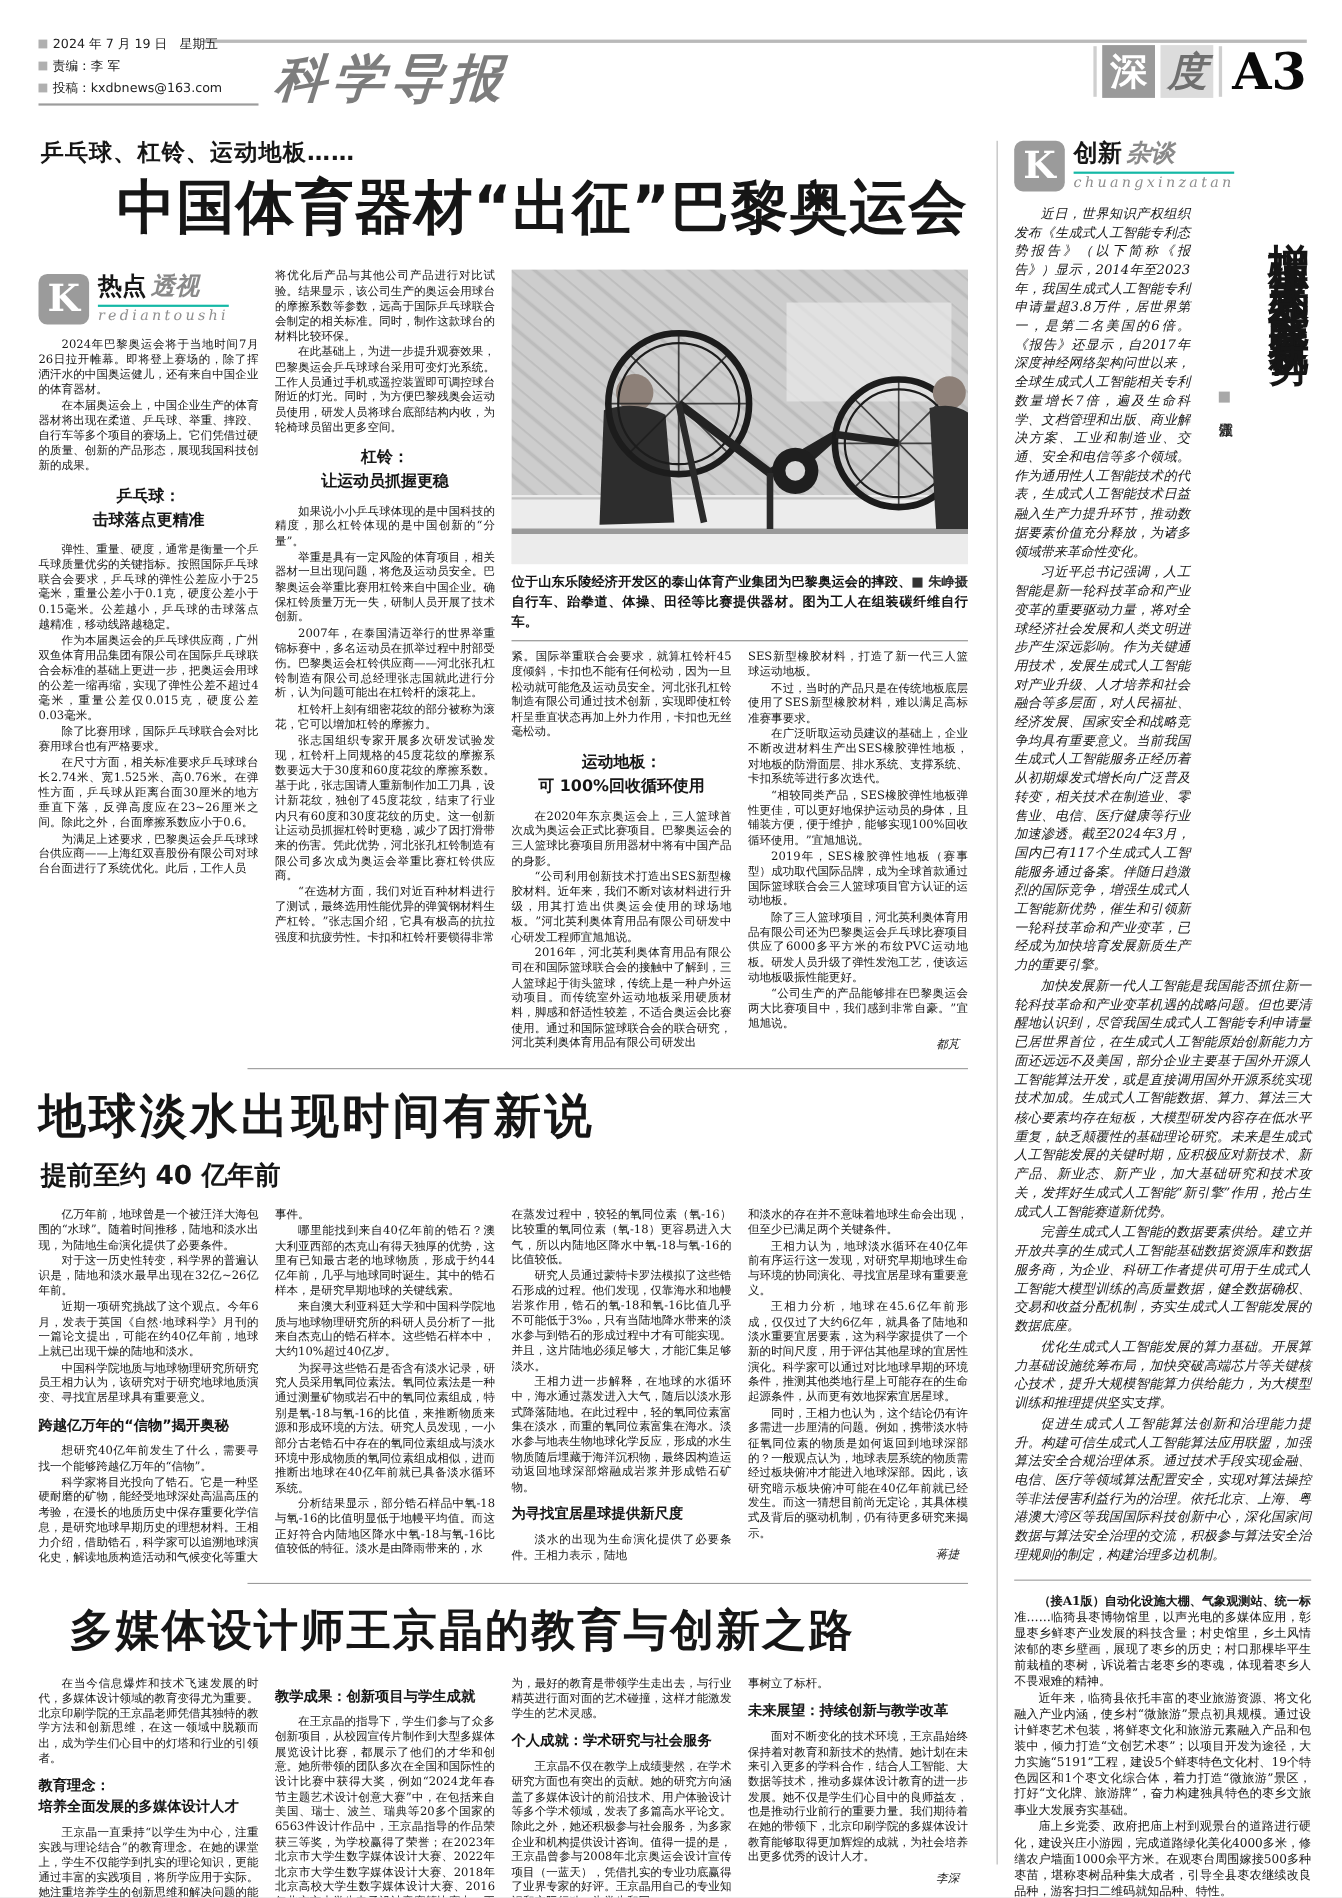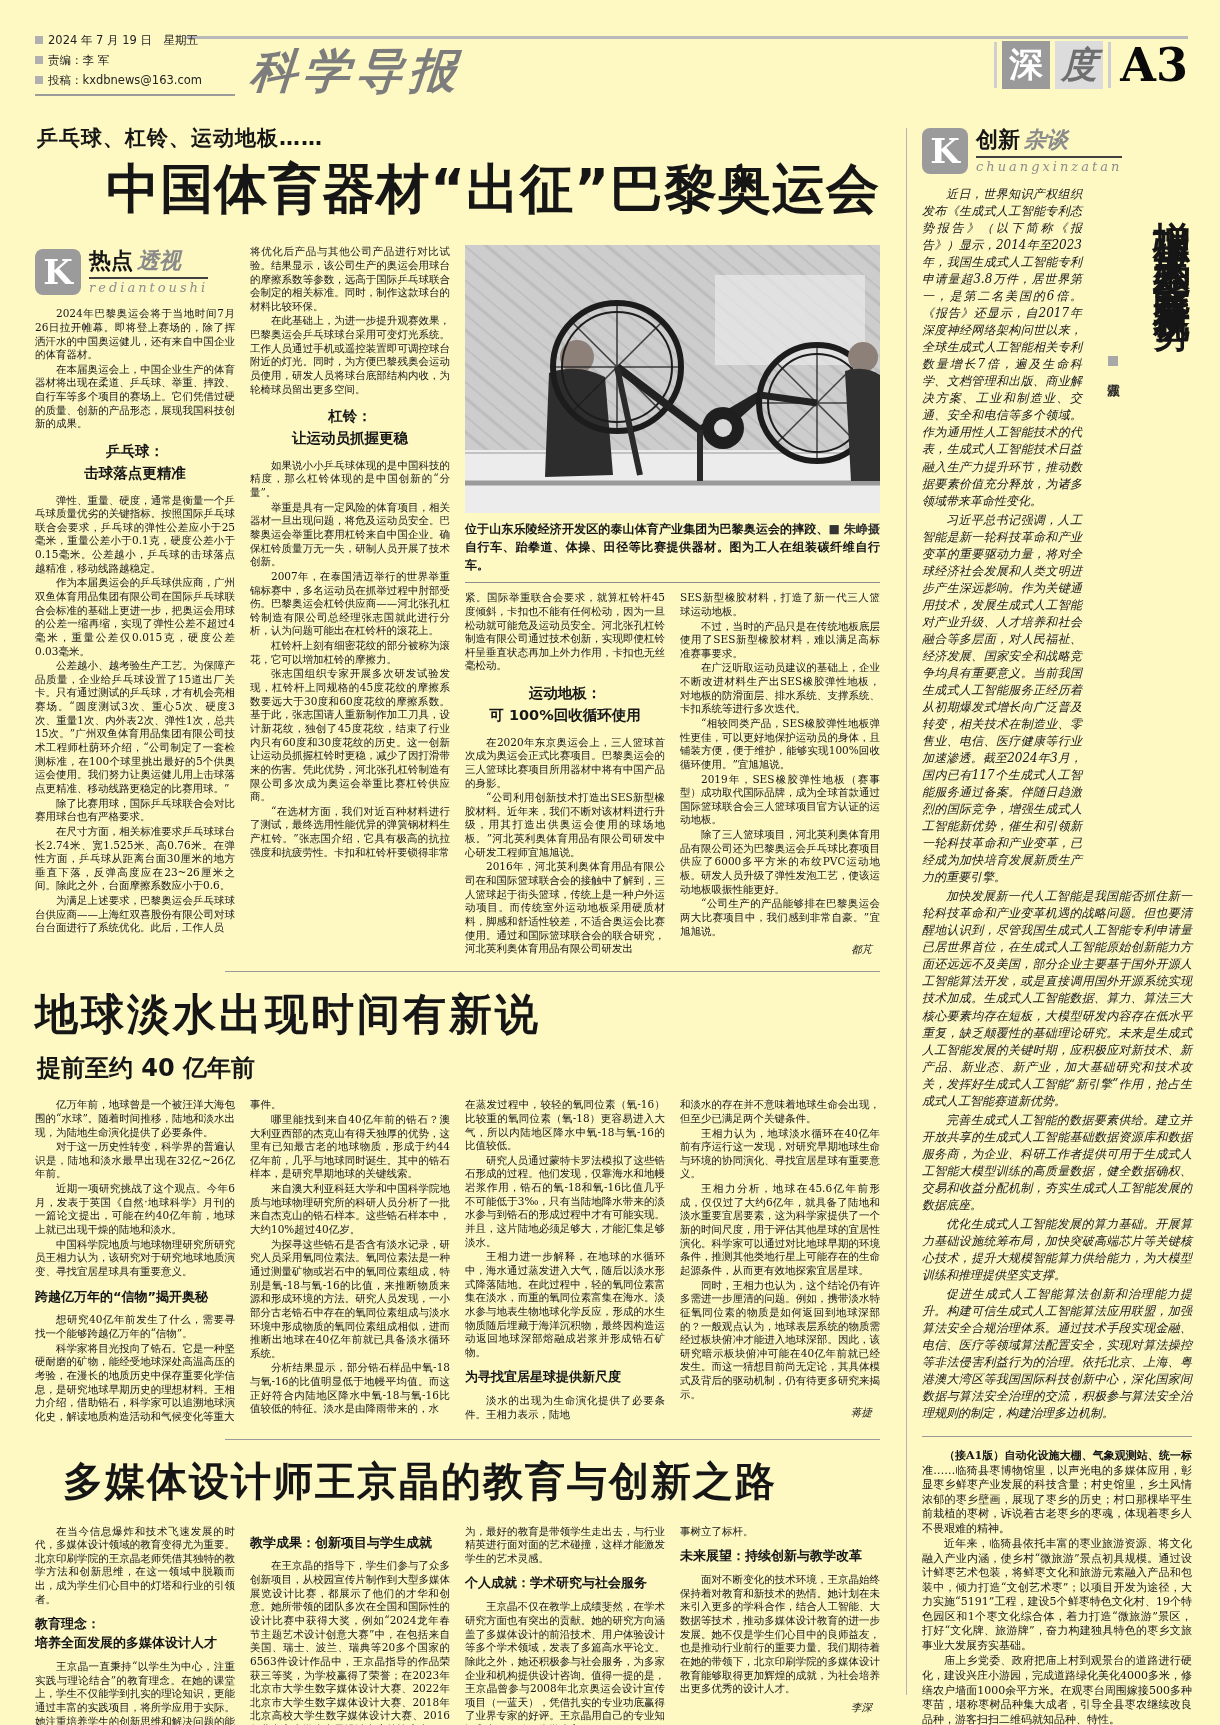--- a/index.html
+++ b/index.html
@@ -1,16 +1,16 @@
 <!DOCTYPE html>
 <html><head>
 <meta charset="utf-8">
 <style>
   html,body{margin:0;padding:0;background:#dedede;}
-  .page{position:relative;width:1220px;min-height:1725px;background:#fef9c3;color:#161616;
+  .page{position:relative;width:1220px;min-height:1725px;background:#ffffff;color:#161616;
         font-family:"DejaVu Serif","Liberation Serif",serif;box-sizing:border-box;overflow:hidden;}
   
   .topbar{position:absolute;left:35px;top:24px;right:32px;height:92px;}
   .top-rule{position:absolute;left:150px;right:0;top:12px;height:3px;background:#b9b9b9;}
   .pubinfo{position:absolute;left:0;top:6px;width:200px;font-family:"DejaVu Sans","Liberation Sans",sans-serif;
            font-size:11.5px;line-height:1.75;color:#222;border-bottom:2px solid #9c9c9c;padding-bottom:4px;}
   .pub-line .sq{display:inline-block;width:8px;height:8px;background:#b0b0b0;margin-right:5px;}
   .masthead{position:absolute;left:215px;top:16px;font-size:47px;font-weight:bold;font-style:italic;
             color:#7d7d7d;letter-spacing:6px;font-family:"DejaVu Serif",serif;transform:skewX(-4deg);}
   .page-badge{position:absolute;right:0;top:14px;display:flex;align-items:center;gap:5px;}
@@ -41,21 +41,21 @@
             line-height:1.45;margin:9px 0 7px 0;white-space:pre-line;}
   .byline{text-align:right;font-size:10.5px;margin-top:5px;padding-right:8px;font-style:italic;}
   
   .kbadge{display:flex;align-items:flex-start;gap:8px;margin:4px 0 12px 0;}
   .k-ico{width:46px;height:46px;background:#9b9b9b;border-radius:8px;color:#fff;font-size:34px;font-weight:bold;
          font-family:"DejaVu Serif",serif;display:flex;align-items:center;justify-content:center;}
   .kb-text{line-height:1;}
   .kb-bold{font-family:"DejaVu Sans",sans-serif;font-weight:800;font-size:22px;}
   .kb-script{font-family:"DejaVu Serif",serif;font-style:italic;font-weight:bold;font-size:22px;color:#8a8a8a;margin-left:4px;}
   .kb-pinyin{display:block;font-family:"DejaVu Serif",serif;font-style:italic;font-size:13px;color:#8d8d8d;
-             letter-spacing:3px;border-top:2px solid #404040;margin-top:5px;padding-top:2px;}
+             letter-spacing:3px;border-top:2px solid #14b8a6;margin-top:5px;padding-top:2px;}
   
   .photo{width:415px;height:268px;display:block;}
   .caption{font-family:"DejaVu Sans","Liberation Sans",sans-serif;font-size:12px;font-weight:600;
            line-height:1.5;text-align:justify;margin-top:7px;}
   .caption .cap-text{text-indent:2em;display:inline;}
   .credit{float:right;color:#333;font-weight:600;}
   .cap-rule{border:none;border-top:1px solid #8c8c8c;margin:8px 0 6px 0;}
   
   .sec-rule{height:1px;background:#9a9a9a;margin:14px 0 14px 190px;}
   .mid-headline{font-family:"DejaVu Sans",sans-serif;font-size:43px;font-weight:900;letter-spacing:3px;margin:2px 0 8px 0;}
@@ -112,21 +112,20 @@
               <span class="kb-pinyin">rediantoushi</span>
             </span>
           </div>
           <div>
               <div class="para">2024年巴黎奥运会将于当地时间7月26日拉开帷幕。即将登上赛场的，除了挥洒汗水的中国奥运健儿，还有来自中国企业的体育器材。</div>
               <div class="para">在本届奥运会上，中国企业生产的体育器材将出现在柔道、乒乓球、举重、摔跤、自行车等多个项目的赛场上。它们凭借过硬的质量、创新的产品形态，展现我国科技创新的成果。</div>
               <div class="sub-center">乒乓球：
 击球落点更精准</div>
               <div class="para">弹性、重量、硬度，通常是衡量一个乒乓球质量优劣的关键指标。按照国际乒乓球联合会要求，乒乓球的弹性公差应小于25毫米，重量公差小于0.1克，硬度公差小于0.15毫米。公差越小，乒乓球的击球落点越精准，移动线路越稳定。</div>
               <div class="para">作为本届奥运会的乒乓球供应商，广州双鱼体育用品集团有限公司在国际乒乓球联合会标准的基础上更进一步，把奥运会用球的公差一缩再缩，实现了弹性公差不超过4毫米，重量公差仅0.015克，硬度公差0.03毫米。</div>
-              <div class="para">公差越小、越考验生产工艺。为保障产品质量，企业给乒乓球设置了15道出厂关卡。只有通过测试的乒乓球，才有机会亮相赛场。“圆度测试3次、重心5次、硬度3次、重量1次、内外表2次、弹性1次，总共15次。”广州双鱼体育用品集团有限公司技术工程师杜荫环介绍，“公司制定了一套检测标准，在100个球里挑出最好的5个供奥运会使用。我们努力让奥运健儿用上击球落点更精准、移动线路更稳定的比赛用球。”</div>
               <div class="para">除了比赛用球，国际乒乓球联合会对比赛用球台也有严格要求。</div>
               <div class="para">在尺寸方面，相关标准要求乒乓球球台长2.74米、宽1.525米、高0.76米。在弹性方面，乒乓球从距离台面30厘米的地方垂直下落，反弹高度应在23~26厘米之间。除此之外，台面摩擦系数应小于0.6。</div>
               <div class="para">为满足上述要求，巴黎奥运会乒乓球球台供应商——上海红双喜股份有限公司对球台台面进行了系统优化。此后，工作人员</div>
             </div>
         </div>
         <div class="col">
             <div class="para cont">将优化后产品与其他公司产品进行对比试验。结果显示，该公司生产的奥运会用球台的摩擦系数等参数，远高于国际乒乓球联合会制定的相关标准。同时，制作这款球台的材料比较环保。</div>
             <div class="para">在此基础上，为进一步提升观赛效果，巴黎奥运会乒乓球球台采用可变灯光系统。工作人员通过手机或遥控装置即可调控球台附近的灯光。同时，为方便巴黎残奥会运动员使用，研发人员将球台底部结构内收，为轮椅球员留出更多空间。</div>
             <div class="sub-center">杠铃：
 让运动员抓握更稳</div>

